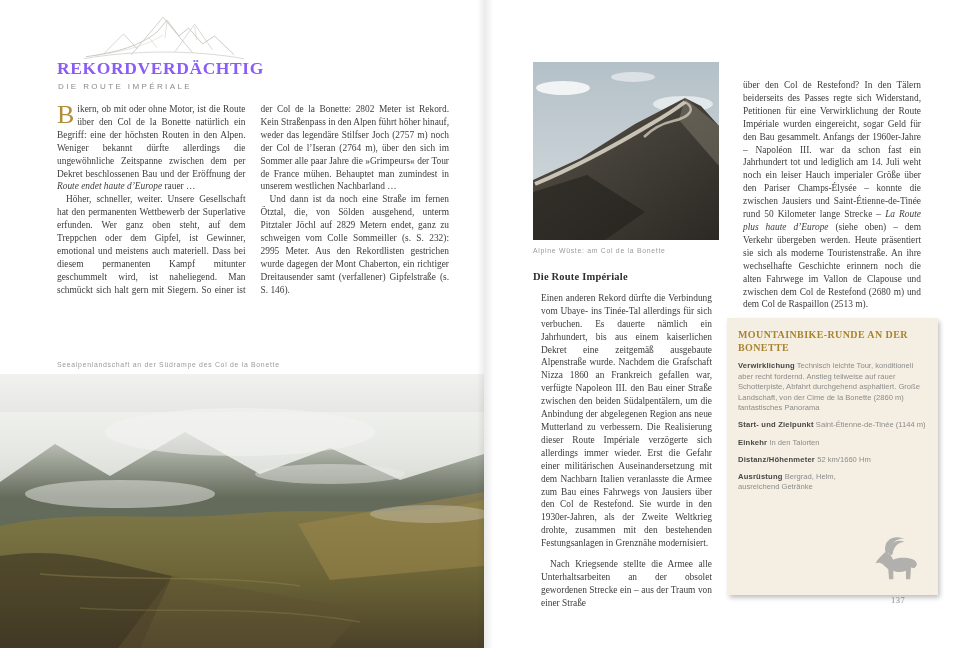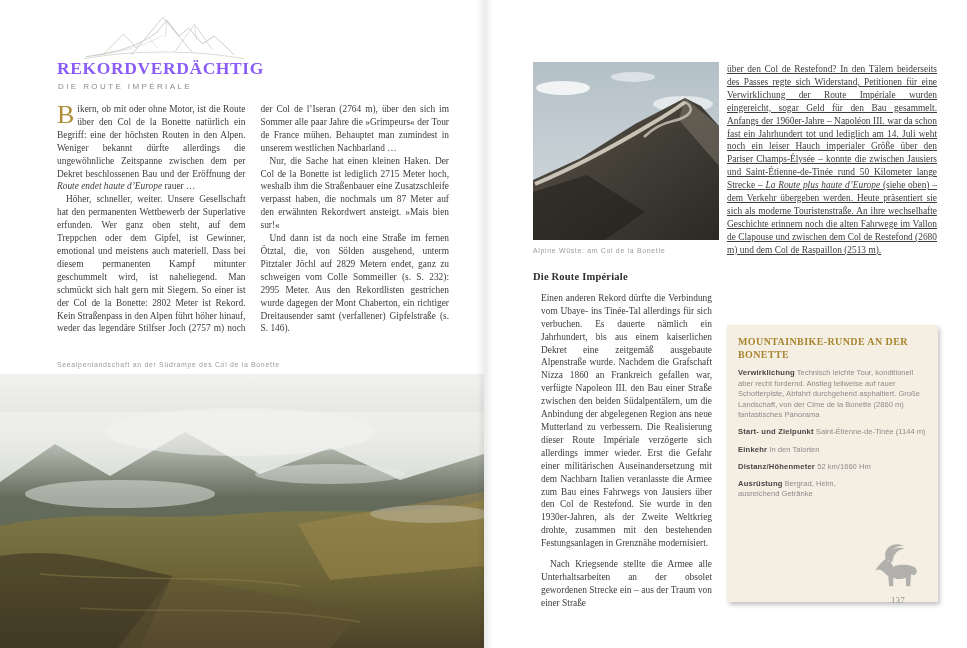--- a/index.html
+++ b/index.html
@@ -52,24 +52,24 @@
   }
   .mid-col h3{
     margin:0 0 5px 0;font-size:10.5px;font-weight:bold;color:#2f2f2f;
     letter-spacing:.2px;text-align:left;
   }
   .mid-col p{margin:8px;}
   .right-col{
     position:absolute;left:727px;top:63px;width:210px;
     font-size:9.4px;line-height:12.9px;text-align:justify;
   }
-  .right-col p{margin:0;text-decoration:underline;}
+  .right-col p{margin:16px;}
   
   .infobox{
-    position:absolute;left:727px;top:325px;width:211px;height:277px;
+    position:absolute;left:727px;top:318px;width:211px;height:277px;
     background:#f4efe2;box-sizing:border-box;padding:11px 11px 10px 11px;
     box-shadow:1.5px 2.5px 5px rgba(0,0,0,.28);
   }
   .infobox .box-title{
     font-size:10px;font-weight:bold;color:#a8842f;letter-spacing:.4px;
     line-height:12.5px;width:172px;margin:0 0 7px 0;
   }
   .infobox .entry{
     font-family:"Liberation Sans",sans-serif;font-size:7.6px;
     line-height:10.6px;margin:0 0 6.5px 0;color:#8c8c8c;
@@ -99,21 +99,20 @@
       </g>
     </svg>
   </div>
 
   <div class="title">REKORDVERDÄCHTIG</div>
   <div class="subtitle">DIE ROUTE IMPÉRIALE</div>
 
   <div class="body-cols">
     <p><span class="dropcap">B</span><span>ikern, ob mit oder ohne Motor, ist die Route über den Col de la Bonette natürlich ein Begriff: eine der höchsten Routen in den Alpen. Weniger bekannt dürfte allerdings die ungewöhnliche Zeitspanne zwischen dem per Dekret beschlossenen Bau und der Eröffnung der </span><i>Route endet haute d’Europe</i><span> rauer …</span></p>
     <p class="ind">Höher, schneller, weiter. Unsere Gesellschaft hat den permanenten Wettbewerb der Superlative erfunden. Wer ganz oben steht, auf dem Treppchen oder dem Gipfel, ist Gewinner, emotional und meistens auch materiell. Dass bei diesem permanenten Kampf mitunter geschummelt wird, ist naheliegend. Man schmückt sich halt gern mit Siegern. So einer ist der Col de la Bonette: 2802 Meter ist Rekord. Kein Straßenpass in den Alpen führt höher hinauf, weder das legendäre Stilfser Joch (2757 m) noch der Col de l’Iseran (2764 m), über den sich im Sommer alle paar Jahre die »Grimpeurs« der Tour de France mühen. Behauptet man zumindest in unserem westlichen Nachbarland …</p>
-    <p class="ind">Nur, die Sache hat einen kleinen Haken. Der Col de la Bonette ist lediglich 2715 Meter hoch, weshalb ihm die Straßenbauer eine Zusatzschleife verpasst haben, die nochmals um 87 Meter auf den erwähnten Rekordwert ansteigt. »Mais bien sur!«</p>
     <p class="ind">Und dann ist da noch eine Straße im fernen Ötztal, die, von Sölden ausgehend, unterm Pitztaler Jöchl auf 2829 Metern endet, ganz zu schweigen vom Colle Sommeiller (s. S. 232): 2995 Meter. Aus den Rekordlisten gestrichen wurde dagegen der Mont Chaberton, ein richtiger Dreitausender samt (verfallener) Gipfelstraße (s. S. 146).</p>
   </div>
 
   <div class="caption caption-left">Seealpenlandschaft an der Südrampe des Col de la Bonette</div>
 
   <div class="photo-left">
     <svg viewBox="0 0 484 274" preserveAspectRatio="none">
       <defs>
         <linearGradient id="lpSky" x1="0" y1="0" x2="0" y2="1">
           <stop offset="0" stop-color="#f1f1ef"></stop>

